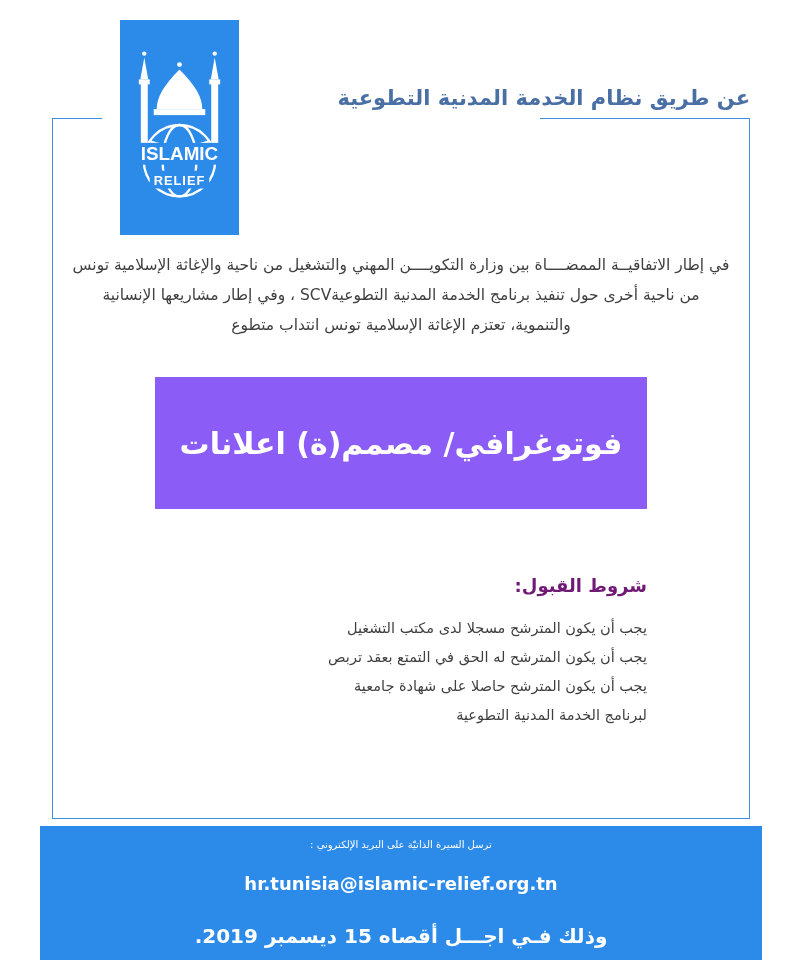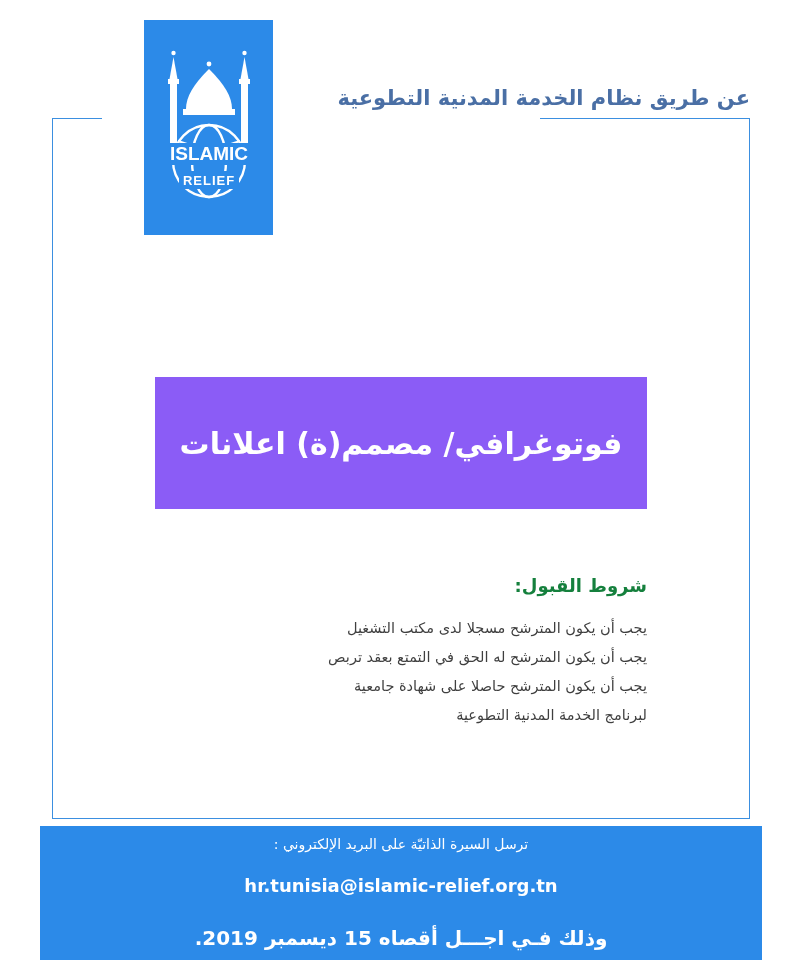--- a/index.html
+++ b/index.html
@@ -70,27 +70,26 @@
     position: absolute;
     top: 20px;
     left: 0;
     right: 0;
     height: 215px;
   }
   .logo-box {
     position: absolute;
     left: 120px;
     top: 0;
-    width: 129px;
+    width: 119px;
     height: 215px;
     background: #2c8ae8;
     display: flex;
     align-items: center;
     justify-content: center;
-    margin-left: 24px;
   }
   .logo-svg { display: block; }
 
   .header-title {
     position: absolute;
     right: 52px;
     top: 62px;
     width: 420px;
     text-align: right;
     direction: rtl;
@@ -135,21 +134,21 @@
     letter-spacing: 0.5px;
   }
 
   
   .conditions-heading {
     position: absolute;
     top: 575px;
     right: 155px;
     font-size: 18px;
     font-weight: bold;
-    color: #15803d;
+    color: #701a75;
     direction: rtl;
   }
   .conditions-list {
     position: absolute;
     top: 614px;
     right: 155px;
     left: 155px;
     direction: rtl;
     text-align: right;
     font-size: 14.5px;
@@ -167,21 +166,21 @@
     height: 134px;
     background: #2c8ae8;
     color: #ffffff;
     display: flex;
     flex-direction: column;
     align-items: center;
     justify-content: center;
     direction: rtl;
   }
   .footer-line1 {
-    font-size: 14px;
+    font-size: 10px;
     margin-bottom: 23px;
   }
   .footer-email {
     font-size: 18px;
     font-weight: bold;
     margin-bottom: 30px;
     direction: ltr;
     unicode-bidi: embed;
   }
   .footer-line3 {
@@ -240,20 +239,21 @@
         <text x="60" y="125" text-anchor="middle" font-family="'Liberation Sans', sans-serif" font-size="19" font-weight="bold" fill="#ffffff">ISLAMIC</text>
         <text x="60" y="150" text-anchor="middle" font-family="'Liberation Sans', sans-serif" font-size="13" font-weight="bold" letter-spacing="1" fill="#ffffff">RELIEF</text>
       </svg>
     </div>
 
     <div class="header-title">
       <span class="line">عن طريق نظام الخدمة المدنية التطوعية</span>
     </div>
   </div>
 
+  <div class="intro">في إطار الاتفاقيــة الممضــــاة بين وزارة التكويــــن المهني والتشغيل من ناحية والإغاثة الإسلامية تونس من ناحية أخرى حول تنفيذ برنامج الخدمة المدنية التطوعيةSCV ، وفي إطار مشاريعها الإنسانية والتنموية، تعتزم الإغاثة الإسلامية تونس انتداب متطوع</div>
 
   <div class="job-band">
     <div class="job-band-text">فوتوغرافي/ مصمم(ة) اعلانات</div>
   </div>
 
   <div class="conditions-heading">شروط القبول:</div>
 
   <div class="conditions-list">
     <span class="item">يجب أن يكون المترشح مسجلا لدى مكتب التشغيل</span>
     <span class="item">يجب أن يكون المترشح له الحق في التمتع بعقد تربص</span>

